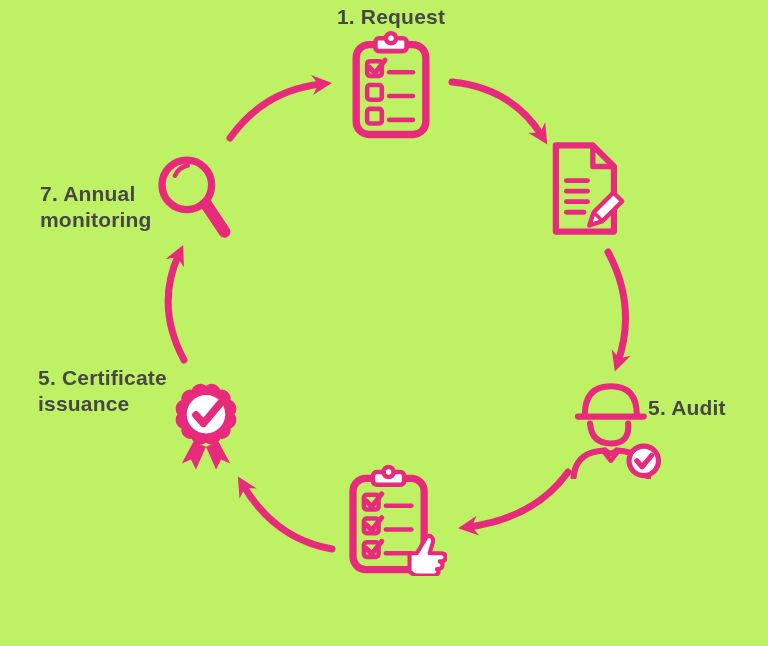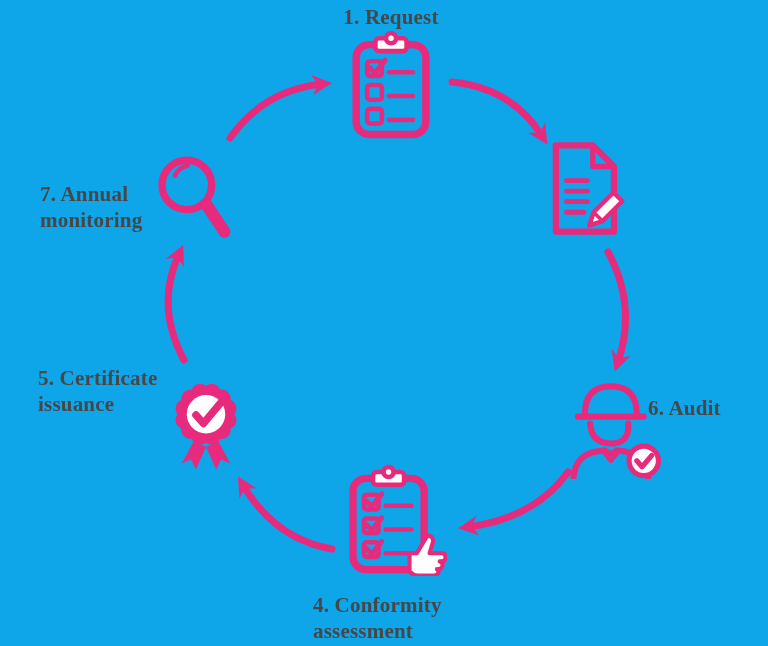--- a/index.html
+++ b/index.html
@@ -4,23 +4,23 @@
 <style>
   html, body {
     margin: 0;
     padding: 0;
     background: #ffffff;
   }
   .canvas {
     position: relative;
     width: 768px;
     height: 646px;
-    background: #0ea5e9;
+    background: #bef264;
     overflow: hidden;
-    font-family: Liberation Serif, serif;
+    font-family: Liberation Sans, sans-serif;
   }
   .arrows {
     position: absolute;
     left: 0; top: 0;
     width: 768px; height: 646px;
   }
   .arrow {
     stroke: var(--accent, #e72a7c);
     stroke-width: 7;
     fill: none;
@@ -91,32 +91,31 @@
     <path d="M18,6 H60 L84,30 V104 H18 Z" fill="none" stroke="currentColor" stroke-width="7" stroke-linejoin="round"></path>
     <path d="M60,6 V30 H84" fill="none" stroke="currentColor" stroke-width="6" stroke-linejoin="round"></path>
     <path d="M30,46 H54" stroke="currentColor" stroke-width="5.5" stroke-linecap="round"></path>
     <path d="M30,58 H54" stroke="currentColor" stroke-width="5.5" stroke-linecap="round"></path>
     <path d="M30,70 H54" stroke="currentColor" stroke-width="5.5" stroke-linecap="round"></path>
     <path d="M30,82 H50" stroke="currentColor" stroke-width="5.5" stroke-linecap="round"></path>
     <path d="M56,97 L61,82 L83.5,59.5 L93.5,69.5 L71,92 Z" fill="#ffffff" stroke="currentColor" stroke-width="5" stroke-linejoin="round"></path>
     <path d="M61,82 L71,92" stroke="currentColor" stroke-width="4" stroke-linecap="round"></path>
   </svg>
 
-  <div id="label-audit" class="step-label">6. Audit</div>
+  <div id="label-audit" class="step-label">5. Audit</div>
   <svg id="icon-audit" class="icon" viewBox="0 0 115 120" aria-hidden="true">
     <path d="M25,46 Q25,13 55,13 Q85,13 85,46" fill="none" stroke="currentColor" stroke-width="7"></path>
     <path d="M17,48 L93,48" stroke="currentColor" stroke-width="7" stroke-linecap="round"></path>
     <path d="M31,56 Q33,79 55,79 Q77,79 75,56" fill="none" stroke="currentColor" stroke-width="7" stroke-linecap="round"></path>
     <path d="M12,118 Q14,92 40,88 L48,87 Q55,94 62,87 L70,88 Q96,92 98,118" fill="none" stroke="currentColor" stroke-width="7" stroke-linecap="round"></path>
     <path d="M47,89 L55,99 L63,89" fill="none" stroke="currentColor" stroke-width="5" stroke-linecap="round" stroke-linejoin="round"></path>
     <circle cx="93" cy="99" r="17" fill="#ffffff" stroke="currentColor" stroke-width="6"></circle>
     <path d="M85,99 l6,7 l11,-13" fill="none" stroke="currentColor" stroke-width="6" stroke-linecap="round" stroke-linejoin="round"></path>
   </svg>
 
-  <div id="label-conformity" class="step-label">4. Conformity assessment</div>
   <svg id="icon-conformity" class="icon" viewBox="0 0 115 125" aria-hidden="true">
     <rect x="12" y="18" width="78" height="100" rx="14" fill="none" stroke="currentColor" stroke-width="8"></rect>
     <rect x="34" y="11" width="34" height="14" rx="4" fill="#ffffff" stroke="currentColor" stroke-width="5"></rect>
     <circle cx="51" cy="11" r="5.5" fill="#ffffff" stroke="currentColor" stroke-width="5"></circle>
 
     <rect x="24" y="36" width="16" height="16" rx="3" fill="none" stroke="currentColor" stroke-width="5"></rect>
     <path d="M27,43 l5.5,6 l11,-14" fill="none" stroke="currentColor" stroke-width="5.5" stroke-linecap="round" stroke-linejoin="round"></path>
     <path d="M48,48 H76" stroke="currentColor" stroke-width="5" stroke-linecap="round"></path>
 
     <rect x="24" y="62" width="16" height="16" rx="3" fill="none" stroke="currentColor" stroke-width="5"></rect>

